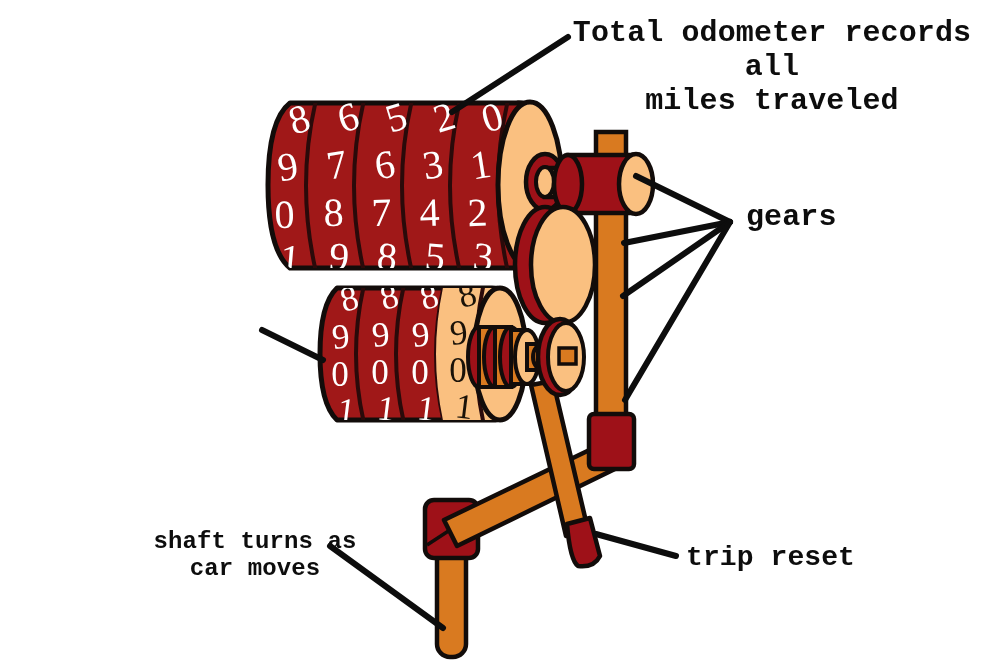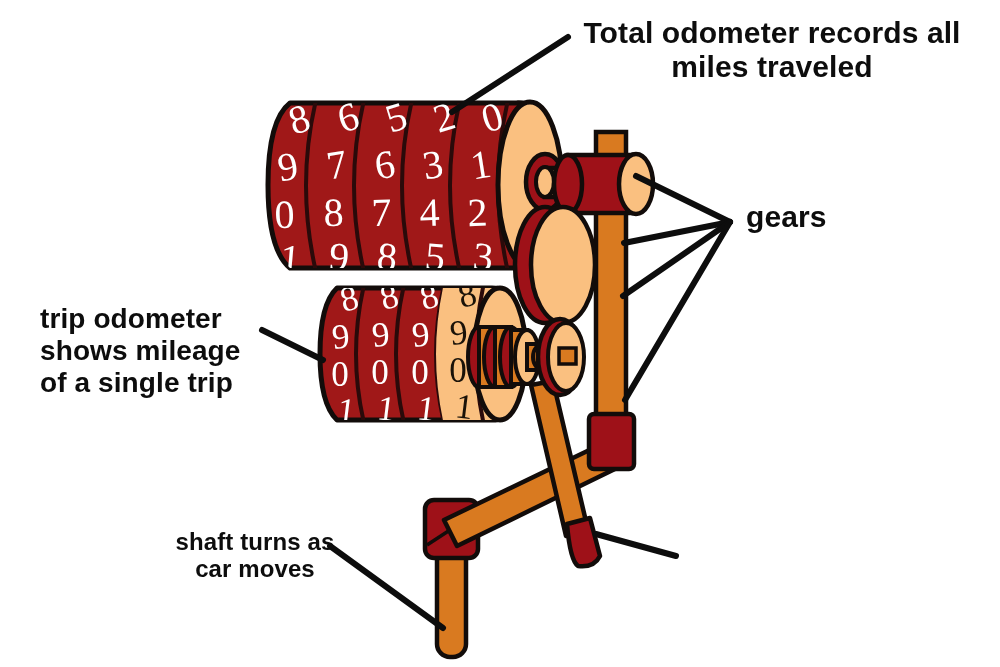--- a/index.html
+++ b/index.html
@@ -1,21 +1,21 @@
 <!DOCTYPE html>
 <html><head>
 <meta charset="utf-8">
 <style>
   html,body{margin:0;padding:0;background:#ffffff;}
   body{width:1000px;height:667px;overflow:hidden;
        font-family:"Liberation Serif","DejaVu Serif",serif;}
   #stage{position:relative;width:1000px;height:667px;background:#fff;}
   svg#diagram{position:absolute;left:0;top:0;width:1000px;height:667px;}
   .lbl{position:absolute;color:#0d0d0d;font-weight:bold;
-       font-family:Liberation Sans, sans-serif;
+       font-family:Liberation Mono, monospace;
        line-height:1.14;white-space:pre-line;letter-spacing:.1px;}
   #label-total{left:560px;top:16px;width:424px;font-size:30px;text-align:center;}
   #label-gears{left:746px;top:200px;font-size:30px;text-align:left;}
   #label-trip-odo{left:40px;top:303px;width:270px;font-size:28px;text-align:left;}
   #label-shaft{left:130px;top:528px;width:250px;font-size:24px;text-align:center;}
   #label-trip-reset{left:686px;top:542px;font-size:28px;text-align:left;}
   .digit{font-family:"Liberation Serif","DejaVu Serif",serif;font-weight:normal;}
 </style>
 </head>
 <body>
@@ -211,19 +211,17 @@
 
       <path d="M676 556 L596 534"></path>
 
       <path d="M330 546 L443 628"></path>
     </g>
   </svg>
 
   <div class="lbl" id="label-total">Total odometer records all
 miles traveled</div>
   <div class="lbl" id="label-gears">gears</div>
-  <div class="lbl" id="label-trip-odo">trip odometer
-shows mileage
-of a single trip</div>
   <div class="lbl" id="label-shaft">shaft turns as
 car moves</div>
+  <div class="lbl" id="label-trip-reset">trip reset</div>
 
 </div>
 
 </body></html>

